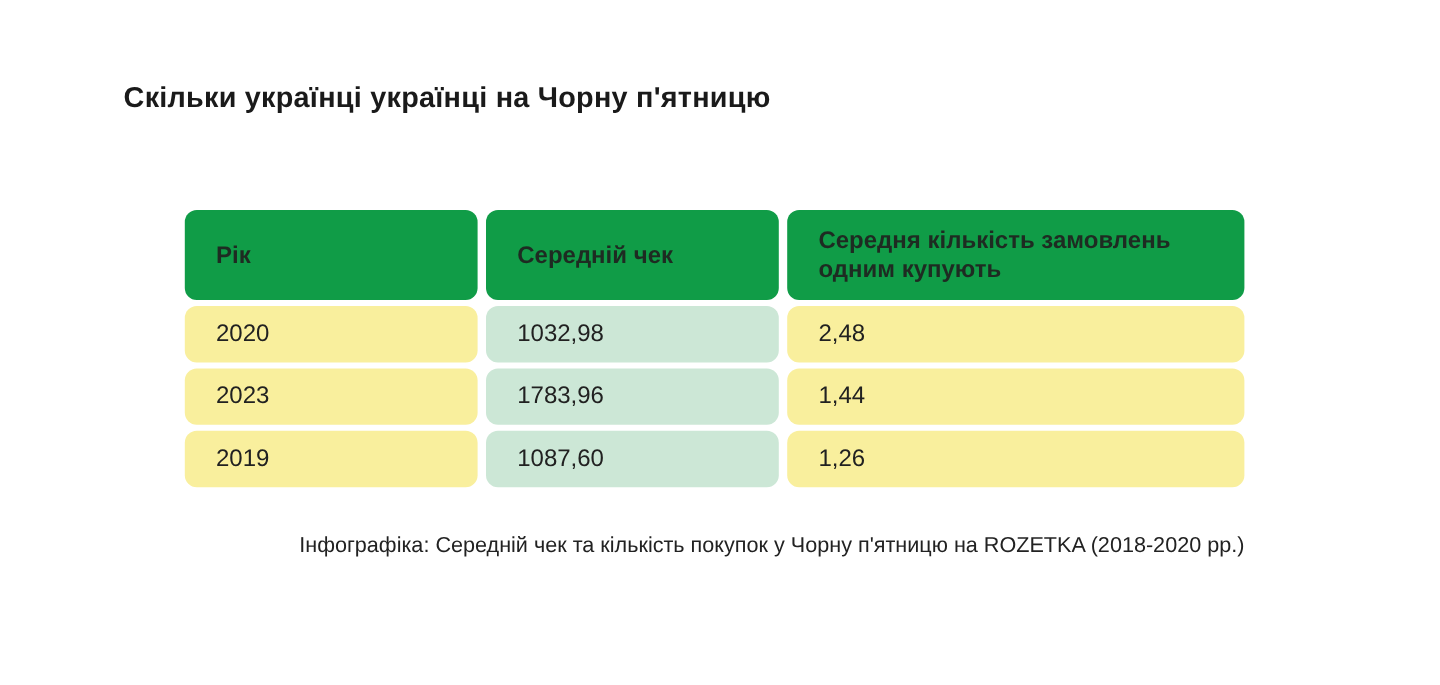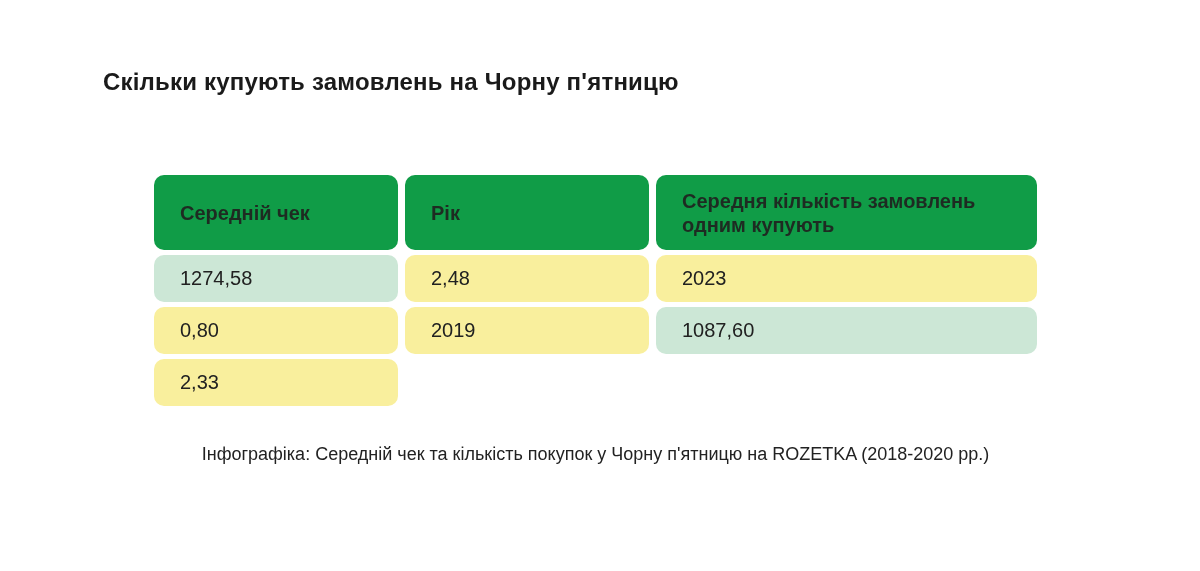--- a/index.html
+++ b/index.html
@@ -51,44 +51,46 @@
     color: var(--header-text);
     font-weight: bold;
     line-height: 1.2;
   }
   .cell.yellow { background: var(--yellow-bg); }
   .cell.mint   { background: var(--mint-bg); }
   .caption {
     position: absolute;
     left: 154px; top: 444px;
     width: 883px;
-    text-align: center;
+    text-align: right;
     font-size: 18px;
     color: #222222;
   }
 </style>
 </head>
 <body>
 
 <div class="page" style="--header-bg: #109c47; --yellow-bg: #f9ef9d; --mint-bg: #cce7d6; --header-text: #1e2b22; --body-text: #212121;">
 
-  <h1 class="title">Скільки купують замовлень на Чорну п'ятницю</h1>
+  <h1 class="title">Скільки українці українці на Чорну п'ятницю</h1>
 
   <div class="table">
 
+    <div class="cell header">Рік</div>
     <div class="cell header">Середній чек</div>
-    <div class="cell header">Рік</div>
     <div class="cell header">Середня кількість замовлень одним купують</div>
 
-    <div class="cell mint">1274,58</div>
+    <div class="cell yellow">2020</div>
+    <div class="cell mint">1032,98</div>
     <div class="cell yellow">2,48</div>
 
     <div class="cell yellow">2023</div>
-    <div class="cell yellow">0,80</div>
+    <div class="cell mint">1783,96</div>
+    <div class="cell yellow">1,44</div>
 
     <div class="cell yellow">2019</div>
     <div class="cell mint">1087,60</div>
-    <div class="cell yellow">2,33</div>
+    <div class="cell yellow">1,26</div>
   </div>
 
   <p class="caption">Інфографіка: Середній чек та кількість покупок у Чорну п'ятницю на ROZETKA (2018-2020 рр.)</p>
 
 </div>
 
 </body></html>

